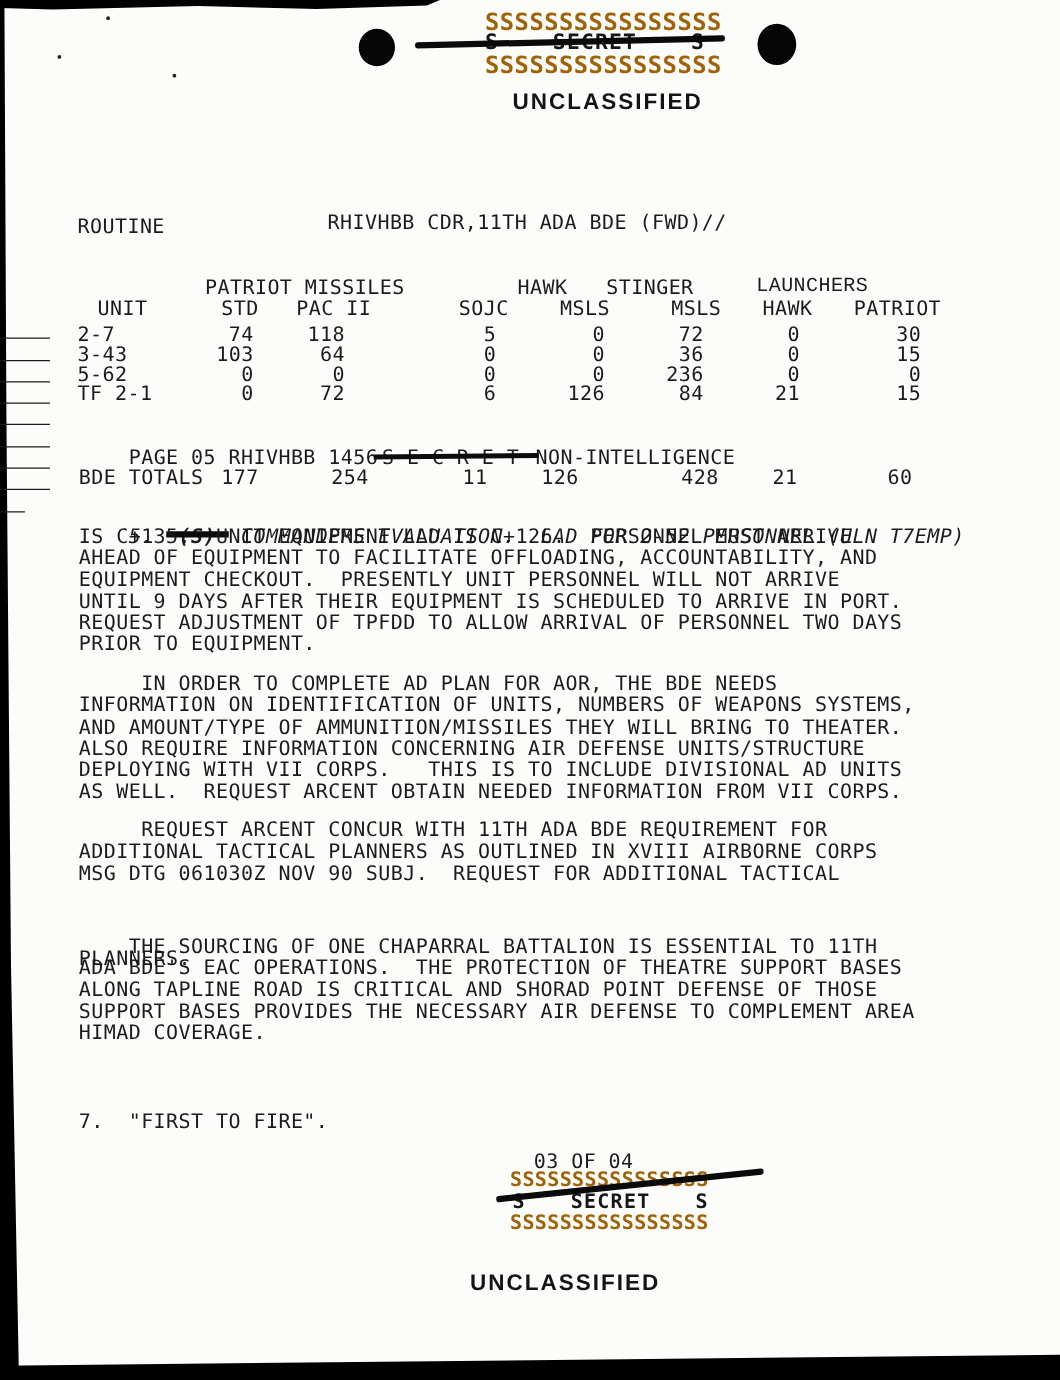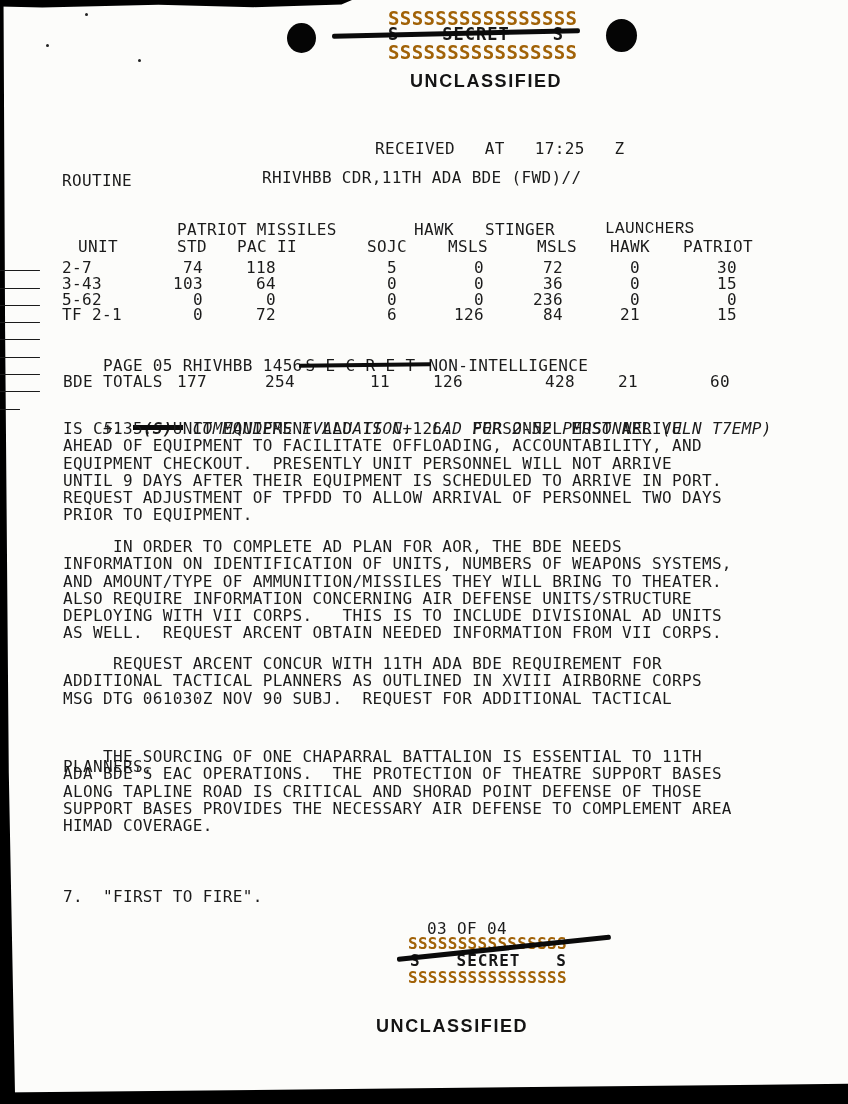--- a/index.html
+++ b/index.html
@@ -76,26 +76,25 @@
   <div class="secret-line" style="left:388px;top:24px;width:176px;">
     <span>S</span>
     <span>SECRET</span>
     <span>S</span>
   </div>
   <div class="strike" style="left:332px;top:31px;width:248px;height:5px;transform:rotate(-1.3deg);"></div>
   <div class="srow" style="left:388px;top:41px;">SSSSSSSSSSSSSSSS</div>
 
   <div class="unclass" style="left:410px;top:71px;">UNCLASSIFIED</div>
 
-  <div class="line mono" style="left:375px;top:140px;">RECEIVED   AT   17:25   Z</div>
   <div class="line mono" style="left:62px;top:172px;">ROUTINE</div>
   <div class="line mono" style="left:262px;top:169px;">RHIVHBB CDR,11TH ADA BDE (FWD)//</div>
 
   <div class="hdr-row mono" style="top:221px;">
-    <span class="hlab" style="left:177px;text-align:center;">PATRIOT MISSILES</span>
+    <span class="hlab" style="left:164px;text-align:center;">PATRIOT MISSILES</span>
     <span class="hlab" style="left:414px;">HAWK</span>
     <span class="hlab" style="left:485px;">STINGER</span>
     <span class="hlab" style="left:605px;font-family:Liberation Mono, monospace;">LAUNCHERS</span>
   </div>
 
   <div class="hdr-row mono" style="top:238px;text-decoration:underline;">
     <span class="hlab" style="left:78px;">UNIT</span>
     <span class="hlab" style="left:177px;">STD</span>
     <span class="hlab" style="left:237px;">PAC II</span>
     <span class="hlab" style="left:367px;">SOJC</span>

